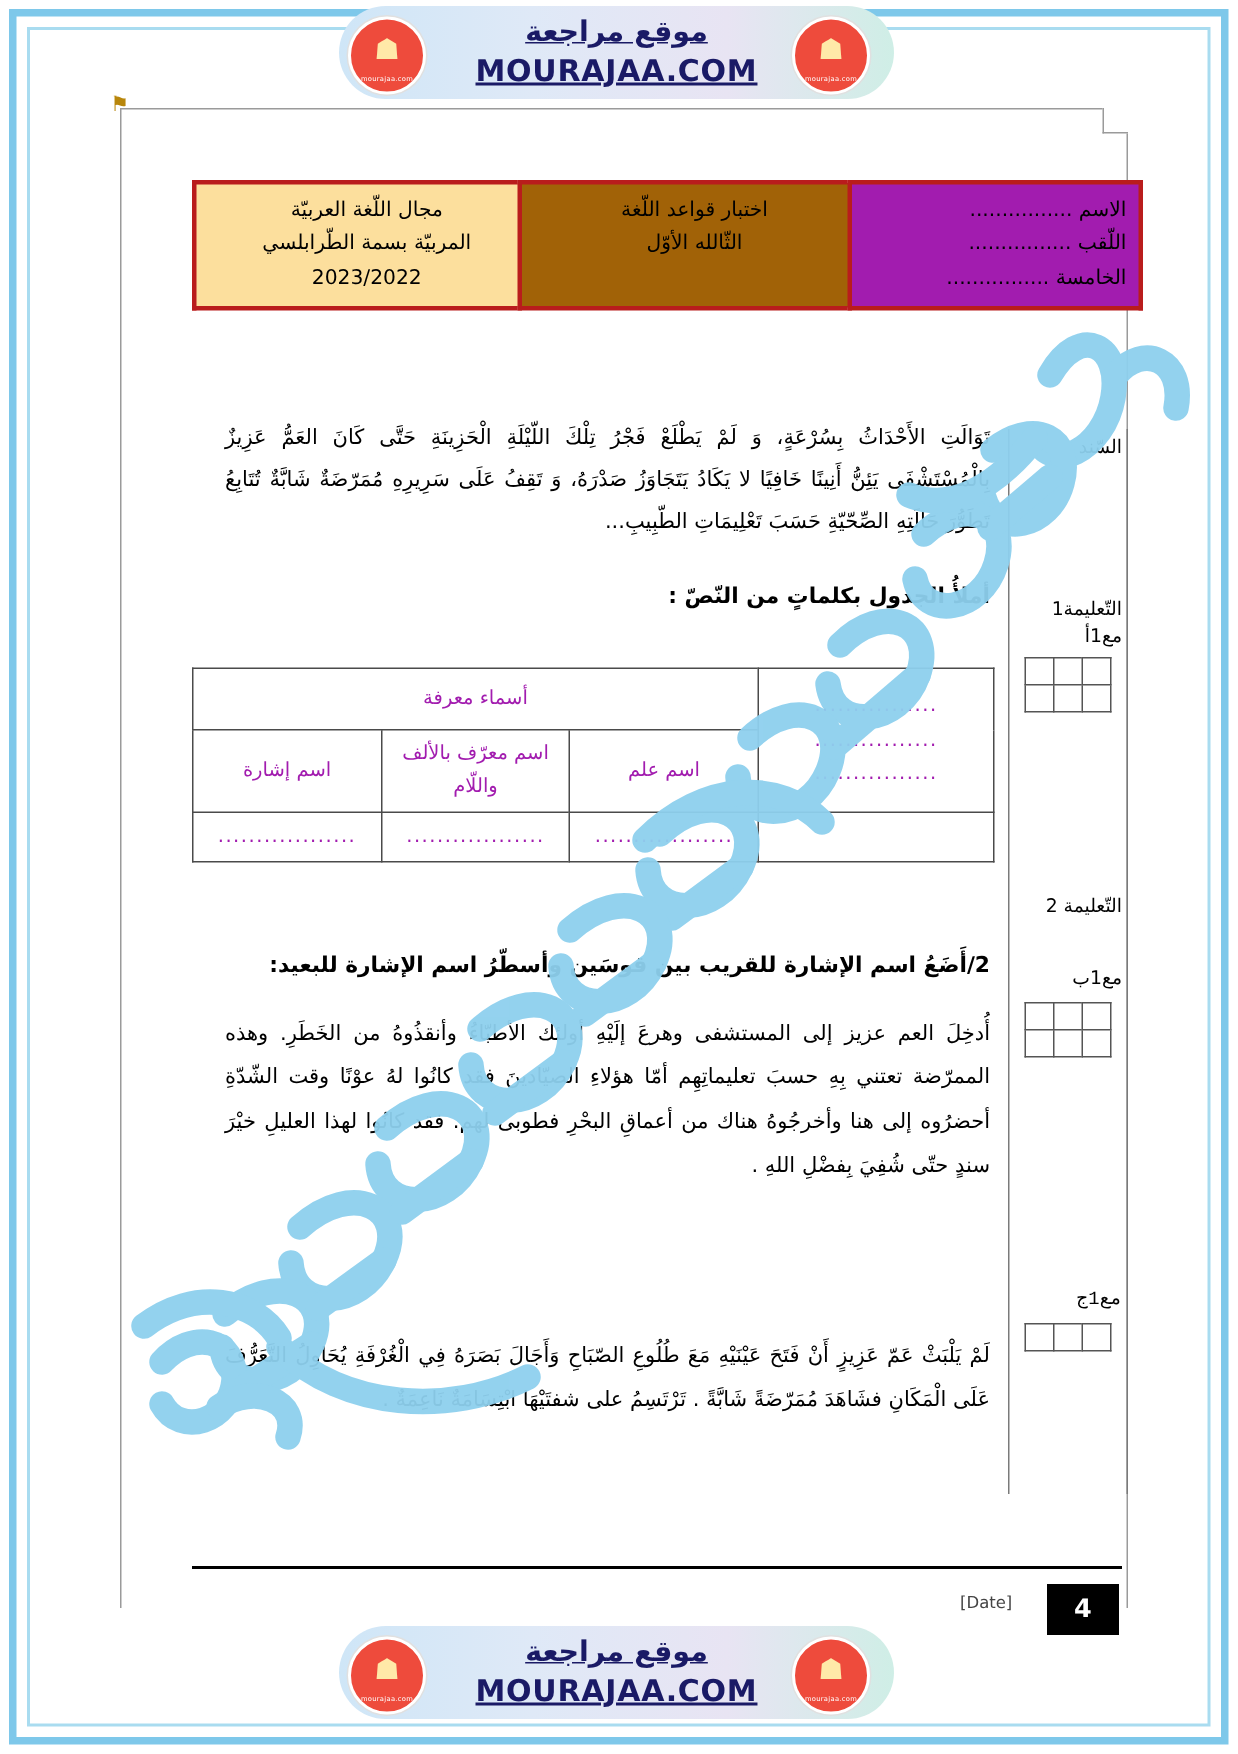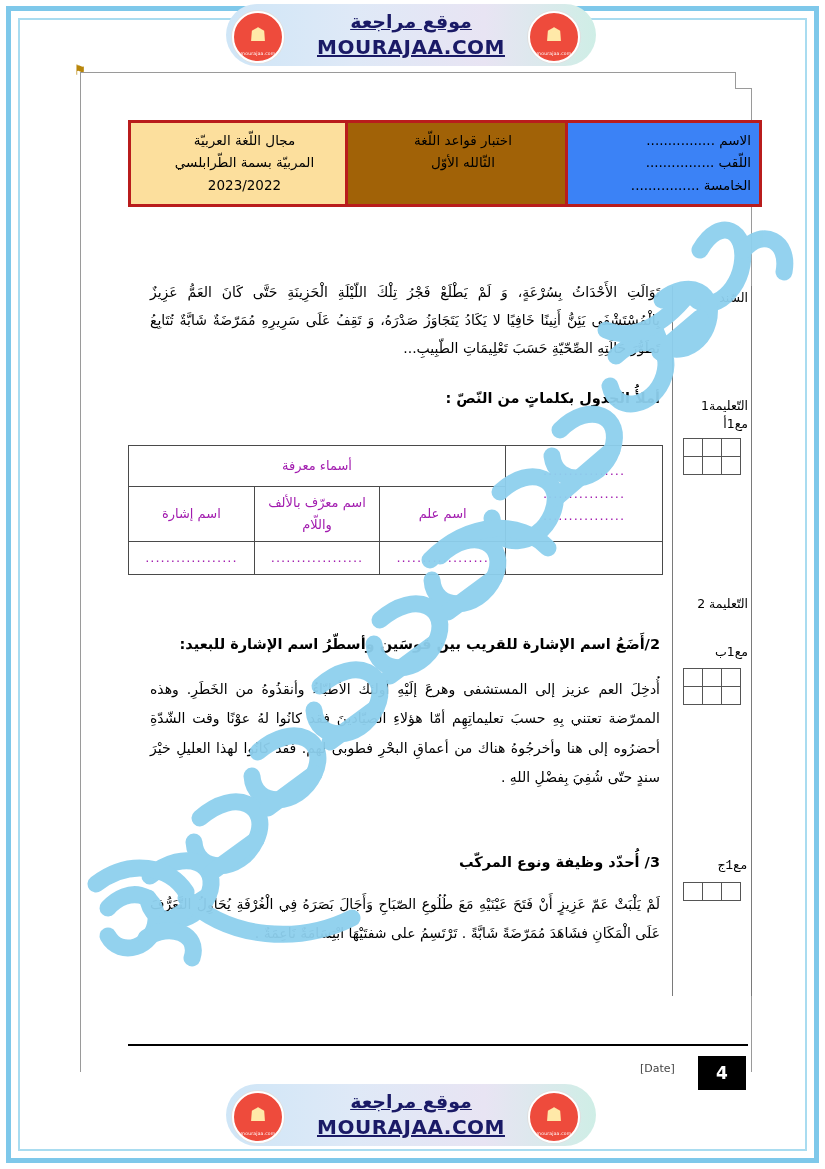--- a/index.html
+++ b/index.html
@@ -160,21 +160,21 @@
   .info-table td {
     border: 3px solid #b91c1c;
     vertical-align: top;
     padding: 6px 8px 8px 21px;
     font-size: 13.5px;
     line-height: 1.65;
     color: #000;
   }
   .cell-yellow { background: #fcdf9d; width: 185px; text-align: center; }
   .cell-blue   { background: #a16207; width: 188px; text-align: center; }
-  .cell-green  { background: #3b82f6; width: 162px; text-align: right; }
+  .cell-green  { background: #a21caf; width: 162px; text-align: right; }
   .info-table .rowline { display: block; }
 
   
   .rubric-col {
     position: absolute;
     left: 672px;
     top: 286px;
     width: 80px;
     height: 710px;
     border-right: 1px solid #7a7a7a;
@@ -417,21 +417,20 @@
       <td class="dots-cell">..................</td>
       <td class="dots-cell">..................</td>
       <td class="dots-cell">..................</td>
     </tr>
   </tbody>
     </table>
 
   <div class="body-text b-q2">2/أَضَعُ اسم الإشارة للقريب بين قوسَين وأسطّرُ اسم الإشارة للبعيد:</div>
   <div class="body-text b-para2">أُدخِلَ العم عزيز إلى المستشفى وهرعَ إلَيْهِ أولئك الأطبّاءُ وأنقذُوهُ من الخَطَرِ. وهذه الممرّضة تعتني بِهِ حسبَ تعليماتِهِم أمّا هؤلاءِ الصيّادينَ فقد كانُوا لهُ عوْنًا وقت الشّدّةِ أحضرُوه إلى هنا وأخرجُوهُ هناك من أعماقِ البحْرِ فطوبى لهم. فقد كانُوا لهذا العليلِ خيْرَ سندٍ حتّى شُفِيَ بِفضْلِ اللهِ .</div>
 
-  <div class="body-text b-q3">3/ أُحدّد وظيفة ونوع المركّب</div>
   <div class="body-text b-para3">لَمْ يَلْبَثْ عَمّ عَزِيزٍ أَنْ فَتَحَ عَيْنَيْهِ مَعَ طُلُوعِ الصّبَاحِ وَأَجَالَ بَصَرَهُ فِي الْغُرْفَةِ يُحَاوِلُ التَّعَرُّفَ عَلَى الْمَكَانِ فشَاهَدَ مُمَرّضَةً شَابَّةً . تَرْتَسِمُ على شفتَيْهَا ابْتِسَامَةٌ نَاعِمَةٌ .</div>
 
   <div class="footer-rule"></div>
   <div class="footer-date">[Date]</div>
   <div class="page-num-box">4</div>
 
   <div class="brandbar bottom">
     <div class="brand-text brand-line1">موقع مراجعة</div>
     <div class="brand-text brand-line2">MOURAJAA.COM</div>
   </div>

